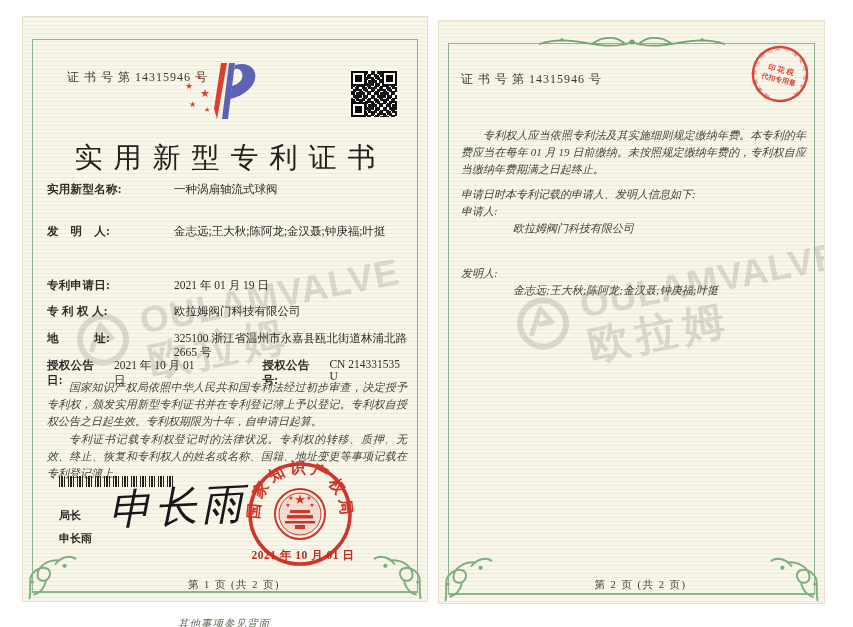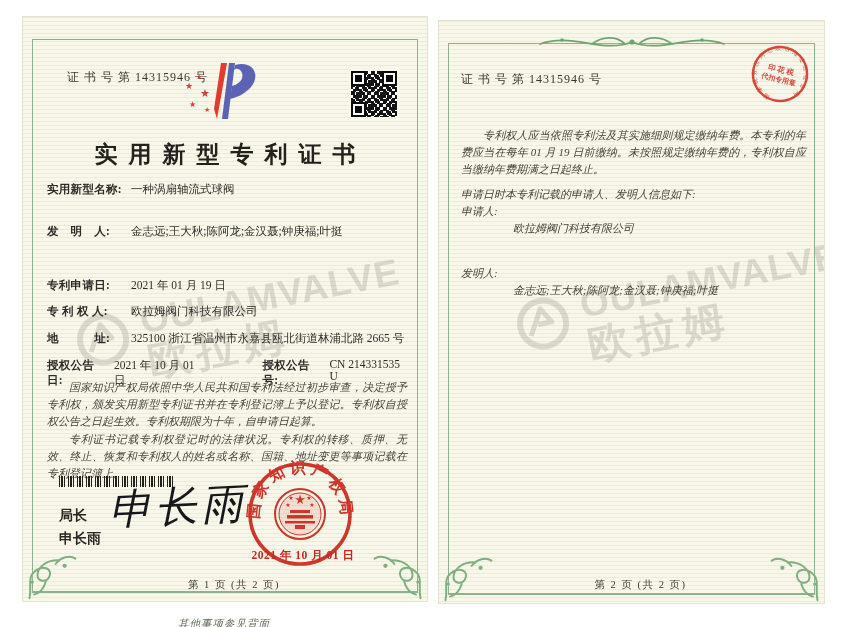--- a/index.html
+++ b/index.html
@@ -10,34 +10,34 @@
           repeating-linear-gradient(180deg, rgba(130,175,130,0.14) 0 1px, rgba(0,0,0,0) 1px 4px),
           #f9f7ea;}
   .page-left{left:22px;top:16px;width:404px;height:584px;}
   .page-right{left:438px;top:20px;width:385px;height:582px;}
   .frame{position:absolute;left:9px;right:9px;top:22px;bottom:8px;
          border:1.5px solid #8cb48c;border-bottom-width:2.5px;}
   .cert-no{position:absolute;font-size:12px;letter-spacing:1px;color:#3a382f;}
   .page-left .cert-no{left:44px;top:52px;}
   .page-right .cert-no{left:22px;top:50px;}
   .title{position:absolute;top:122px;left:0;right:0;text-align:center;
-         font-size:23px;font-weight:700;letter-spacing:11px;text-indent:11px;color:#23211c;}
+         font-size:28px;font-weight:400;letter-spacing:11px;text-indent:11px;color:#23211c;}
   .fieldrow{position:absolute;left:24px;right:16px;display:flex;font-size:11.5px;line-height:14px;}
   .fieldrow .lbl{font-weight:700;flex:none;width:84px;letter-spacing:.3px;}
-  .fieldrow .val{font-weight:500;}
+  .fieldrow .val{font-weight:500;margin-left:43px;}
   .grantrow{position:absolute;left:24px;right:16px;display:flex;font-size:11.5px;}
   .grantrow .lbl{font-weight:700;letter-spacing:.3px;}
   .grantrow .val{margin-left:4px;}
   .para{position:absolute;left:24px;right:20px;font-size:11px;line-height:17px;
         font-style:italic;color:#46443c;text-indent:2em;text-align:justify;}
   .hand{font-style:italic;color:#44423a;}
   .barcode{position:absolute;left:36px;top:459px;width:114px;height:11px;
            background:repeating-linear-gradient(90deg,#23211e 0 1px,rgba(0,0,0,0) 1px 2px,
                       #23211e 2px 4px,rgba(0,0,0,0) 4px 5px,#23211e 5px 6px,rgba(0,0,0,0) 6px 9px);}
-  .official{position:absolute;left:36px;top:487px;font-size:14px;font-weight:700;
+  .official{position:absolute;left:36px;top:487px;font-size:11px;font-weight:700;
             line-height:23px;color:#2a2824;}
   .signature{position:absolute;left:86px;top:462px;font-size:42px;letter-spacing:4px;
              font-weight:500;color:#17171c;transform:rotate(-3deg);font-style:italic;}
   .seal{position:absolute;left:222px;top:442px;width:110px;height:110px;opacity:.93;
         mix-blend-mode:multiply;}
   .seal-date{position:absolute;left:212px;top:531px;width:136px;text-align:center;
              color:#c4291c;font-weight:700;font-size:11.5px;letter-spacing:.5px;}
   .pagenum{position:absolute;left:0;right:0;text-align:center;font-size:10.5px;
            letter-spacing:1.5px;color:#3c3a32;padding-left:18px;}
   .page-left .pagenum{top:561px;}

